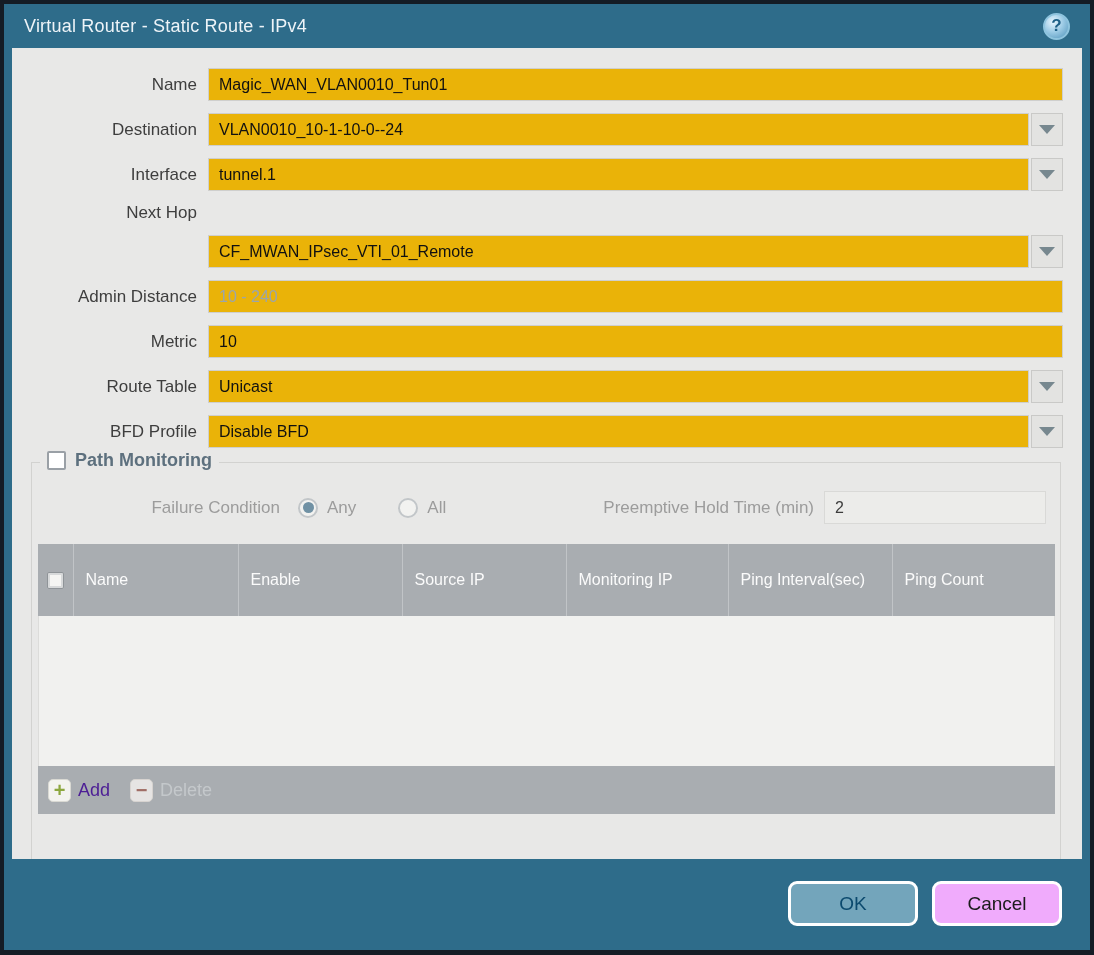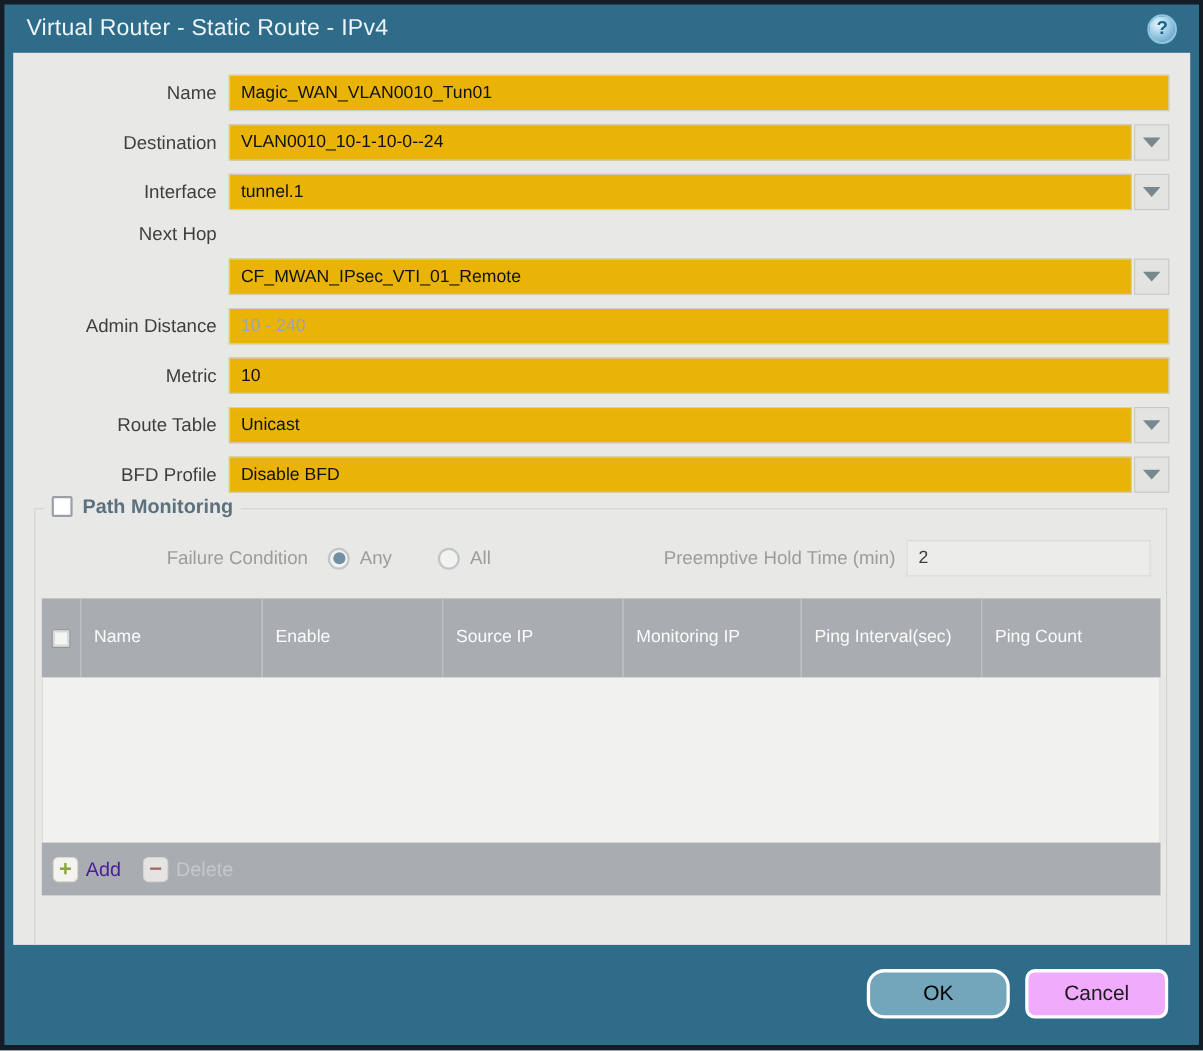--- a/index.html
+++ b/index.html
@@ -14,21 +14,21 @@
     display:flex; flex-direction:column;
   }
 
   
   .titlebar {
     height:44px; flex:none;
     display:flex; align-items:center;
     padding:0 20px;
     color:#eef4f8;
   }
-  .titlebar .title { font-size:21px; letter-spacing:.2px; }
+  .titlebar .title { font-size:18px; letter-spacing:.2px; }
   .help-icon {
     margin-left:auto;
     width:27px; height:27px; border-radius:50%;
     background:radial-gradient(circle at 35% 30%, #e8f6ff 0%, #9ecce6 45%, #4e93ba 100%);
     border:2px solid #8ec4de;
     color:#1d5f86; font-weight:bold; font-size:17px;
     display:flex; align-items:center; justify-content:center;
     cursor:pointer;
   }
 
@@ -171,21 +171,21 @@
     padding:22px 28px 0 0; gap:14px;
   }
   .btn {
     width:130px; height:45px;
     border-radius:9px;
     border:3px solid #ffffff;
     font-family:"Liberation Sans", sans-serif;
     font-size:19px;
     cursor:pointer;
   }
-  .btn-ok { background:#73a5bb; color:#000000;border-radius:16px; }
+  .btn-ok { background:#73a5bb; color:#0c4a6e; }
   .btn-cancel { background:#f0abfc; color:#1b1b1b; }
 </style>
 </head>
 <body>
 
 <div class="window">
 
   <div class="titlebar">
     <span class="title">Virtual Router - Static Route - IPv4</span>
     <div class="help-icon">

